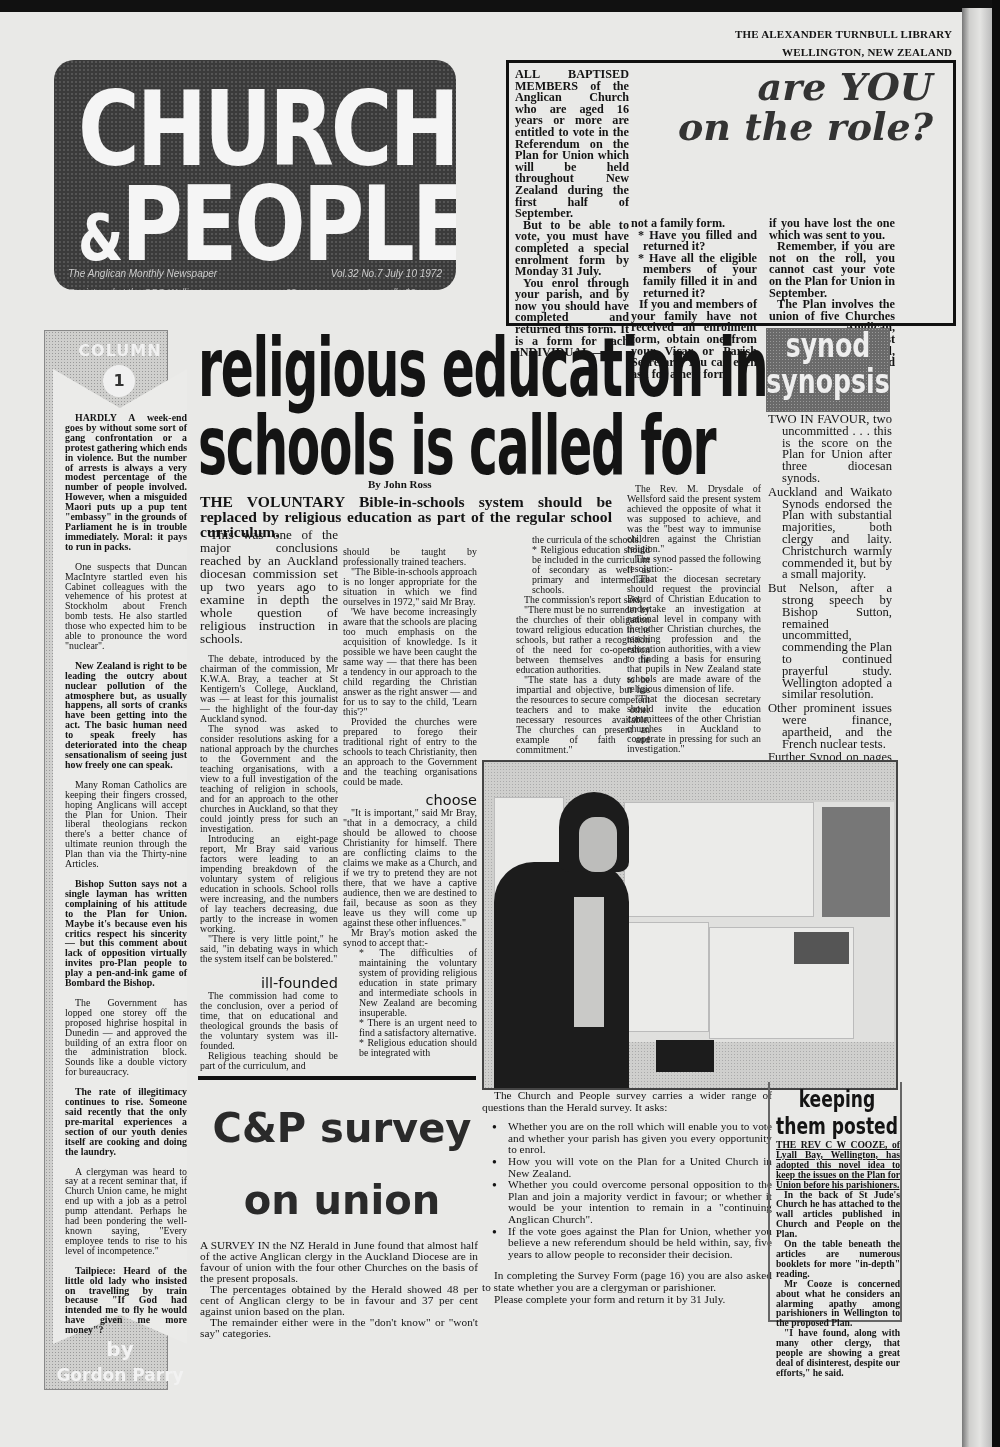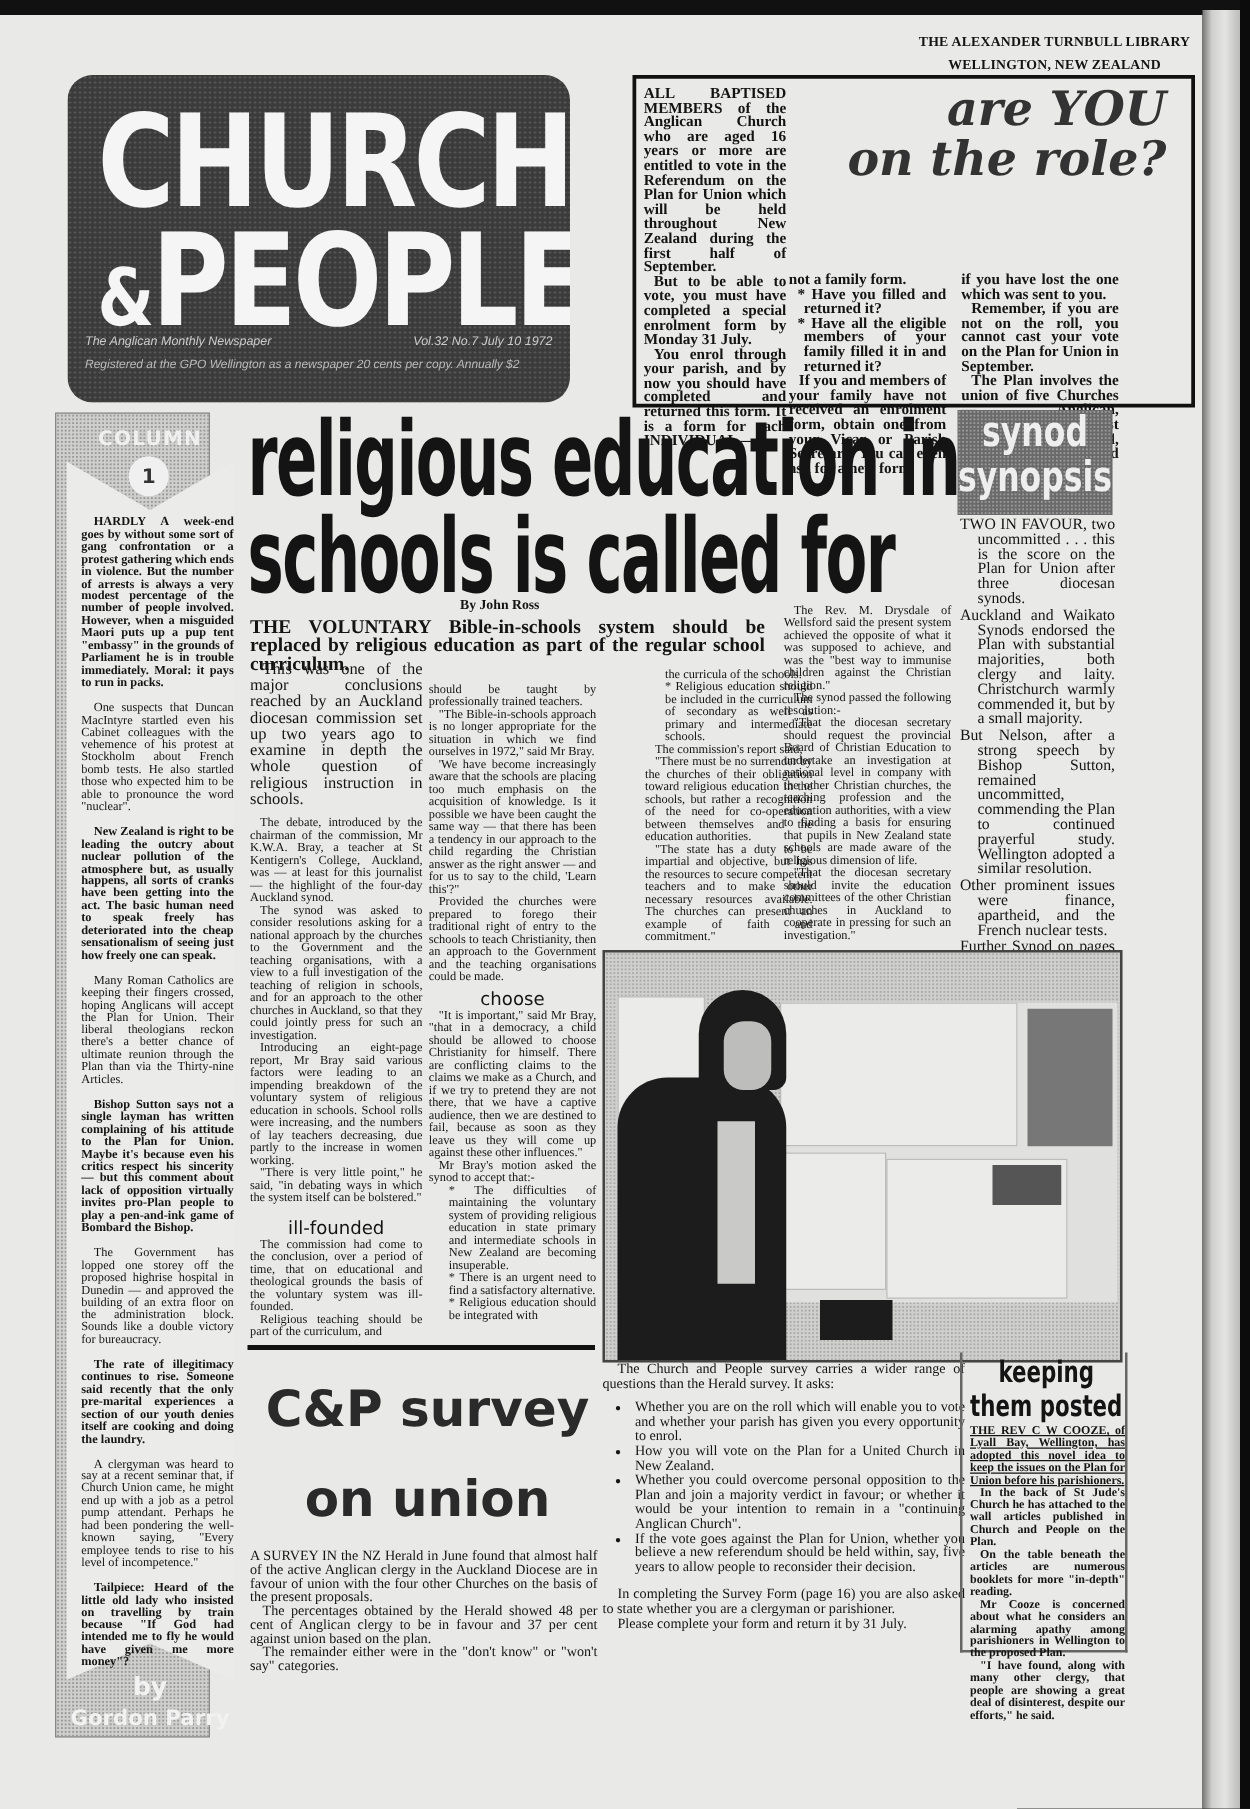--- a/index.html
+++ b/index.html
@@ -2,22 +2,22 @@
 <html><head>
 <meta charset="utf-8">
 <style>
   * { box-sizing: border-box; margin: 0; padding: 0; }
   html, body { width: 1000px; height: 1447px; overflow: hidden; background: #111; }
   body { position: relative; font-family: "Liberation Serif", serif; color: #141414; }
   .page { position: absolute; left: 0; top: 12px; width: 962px; height: 1435px; background: #e9e9e7; }
   .edge { position: absolute; left: 962px; top: 8px; width: 30px; height: 1439px; background: linear-gradient(90deg,#777 0,#cfcfcd 25%,#e4e4e2 60%,#bbb 100%); }
   .edge2 { position: absolute; left: 992px; top: 0; width: 8px; height: 1447px; background: #0c0c0c; }
   .abs { position: absolute; }
-  .stamp { left: 735px; top: 26px; font-size: 11px; font-weight: bold; text-align: center; line-height: 1.6; letter-spacing: .2px; }
-  .masthead { left: 54px; top: 60px; width: 402px; height: 262px; background: #3b3b3b; border-radius: 20px; color: #f2f2f2; overflow: hidden;
+  .stamp { left: 735px; top: 26px; font-size: 11px; font-weight: bold; text-align: right; line-height: 1.6; letter-spacing: .2px; }
+  .masthead { left: 54px; top: 60px; width: 402px; height: 230px; background: #3b3b3b; border-radius: 20px; color: #f2f2f2; overflow: hidden;
     background-image: radial-gradient(#555 1px, transparent 1px); background-size: 4px 4px; padding-left: 18px; }
   .mh-title { position: absolute; left: 24px; top: 22px; font-family: "DejaVu Sans", sans-serif; font-weight: bold; font-size: 84px; line-height: 78px; letter-spacing: -3px; transform: scaleY(1.22); transform-origin: top left; color: #f5f5f5; }
   .mh-amp { font-size: 52px; letter-spacing: -2px; }
   .mh-sub { position: absolute; left: 14px; top: 208px; width: 374px; font-family: "Liberation Sans", sans-serif; font-style: italic; font-size: 10px; color: #ccc; display: flex; justify-content: space-between; }
   .mh-reg { position: absolute; left: 14px; top: 226px; width: 378px; font-family: "Liberation Sans", sans-serif; font-style: italic; font-size: 9.6px; color: #bbb; white-space: nowrap; overflow: hidden; }
   .rolebox { left: 506px; top: 60px; width: 450px; height: 266px; border: 3px solid #111; padding: 6px; }
   .role-title { position: absolute; right: 20px; top: 4px; font-family: "DejaVu Serif", serif; font-style: italic; font-weight: bold; font-size: 38px; line-height: 40px; text-align: right; color: #333; }
   .role-col { position: absolute; font-size: 12.2px; font-weight: bold; line-height: 11.6px; text-align: justify; }
   .role-col p { text-indent: 8px; }
   .role-col p.noind { text-indent: 0; }
@@ -34,21 +34,21 @@
   .col-byline .g { font-size: 17px; }
   .headline { left: 198px; top: 330px; width: 560px; font-family: "DejaVu Sans Condensed", "DejaVu Sans", sans-serif; font-weight: bold; font-size: 66px; line-height: 62px; letter-spacing: -1.5px; transform: scaleX(0.82) scaleY(1.25); transform-origin: top left; white-space: nowrap; }
   .byline { left: 368px; top: 478px; font-size: 11px; font-weight: bold; }
   .standfirst { left: 200px; top: 494px; width: 412px; font-size: 15.6px; font-weight: bold; line-height: 15px; text-align: justify; }
   .intro { left: 200px; top: 528px; width: 138px; font-size: 13.2px; line-height: 13px; text-align: justify; }
   .intro p { text-indent: 10px; }
   .body-col { position: absolute; font-size: 9.9px; line-height: 10px; text-align: justify; }
   .body-col p { text-indent: 8px; }
   .body-col p.ni { text-indent: 0; }
   .body-col p.star { padding-left: 16px; text-indent: 0; }
-  .subhead { font-family: "DejaVu Sans", sans-serif; font-size: 14.5px; text-align: center; margin: 8px 0 3px; text-indent: 0 !important; }
+  .subhead { font-family: "DejaVu Sans", sans-serif; font-size: 14.5px; text-align: right; margin: 8px 0 3px; text-indent: 0 !important; }
   .rule1 { left: 198px; top: 1076px; width: 278px; height: 4px; background: #111; }
   .synod-head { left: 766px; top: 328px; width: 124px; height: 84px; background: #6a6a6a; color: #eee;
     background-image: radial-gradient(#999 1px, transparent 1px); background-size: 3px 3px; font-family: "DejaVu Sans Condensed", "DejaVu Sans", sans-serif; font-weight: bold; font-size: 28px; line-height: 36px; text-align: center; transform-origin: top left; }
   .synod-head span { display: block; transform: scaleY(1.2); }
   .synod-text { left: 768px; top: 414px; width: 124px; font-size: 12.6px; line-height: 11.8px; text-align: justify; }
   .synod-text p { padding-left: 14px; text-indent: -14px; margin-bottom: 2px; }
   .photo { left: 482px; top: 760px; width: 416px; height: 330px; border: 2px solid #444; background: #cfcfcd;
     background-image: radial-gradient(#aaa 1px, transparent 1px); background-size: 3px 3px; overflow: hidden; }
   .ph-wall { position: absolute; left: 140px; top: 40px; width: 270px; height: 240px; background: #e0e0de; }
   .ph-paper { position: absolute; background: #ebebe9; border: 1px solid #bbb; }

